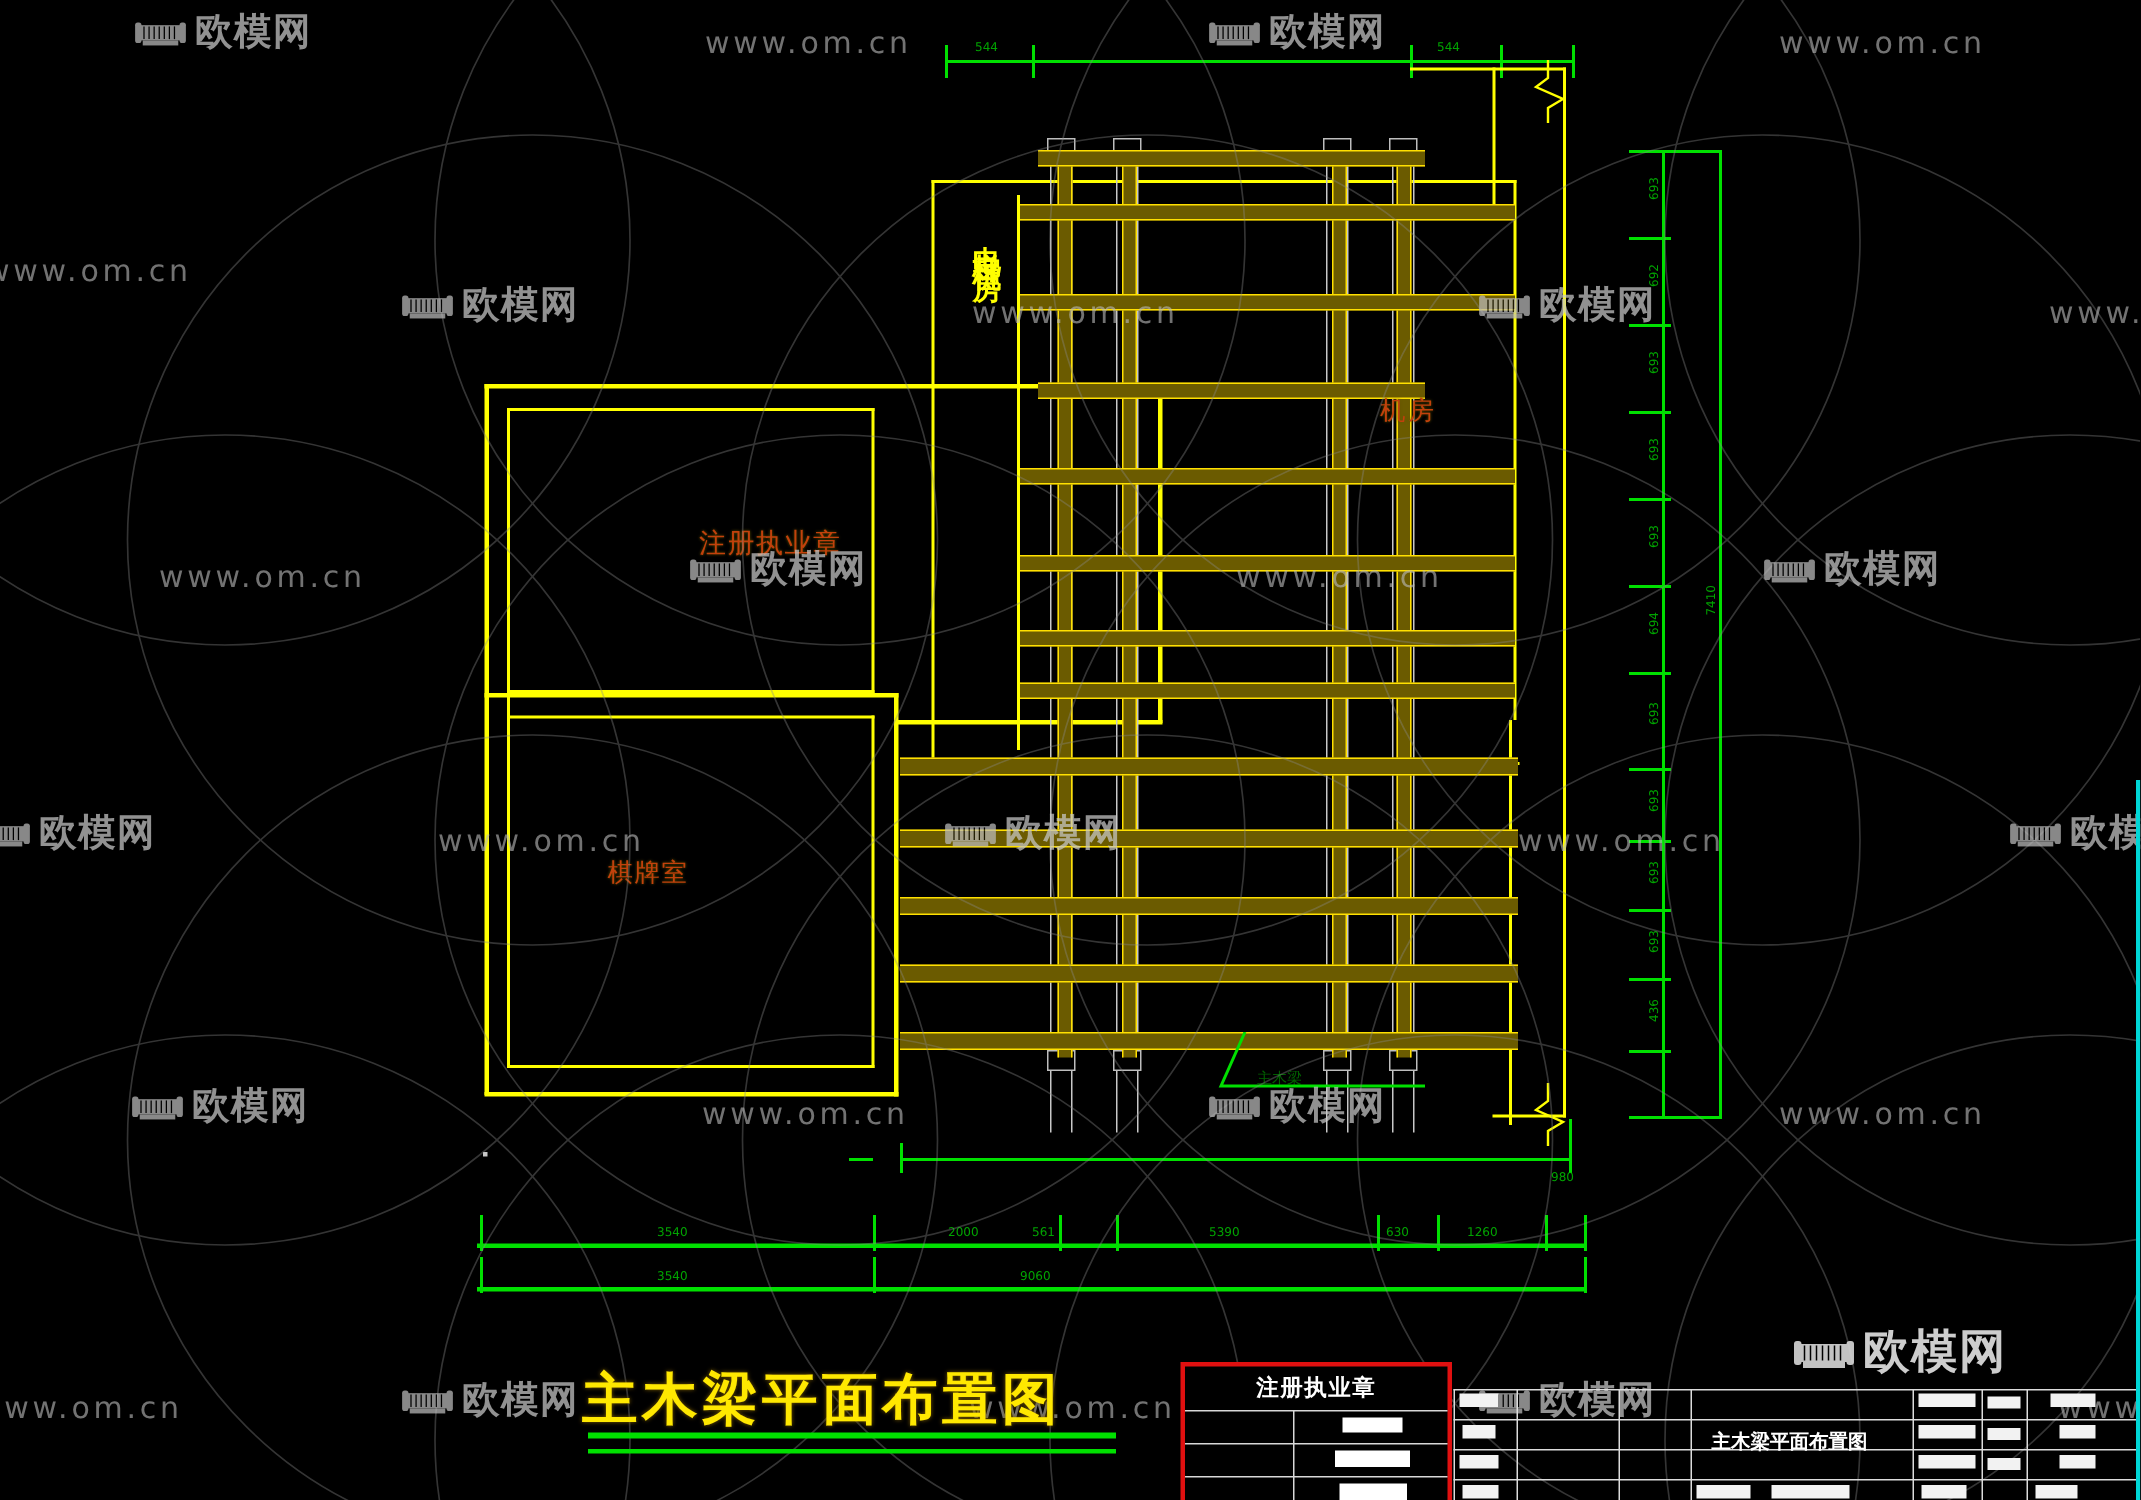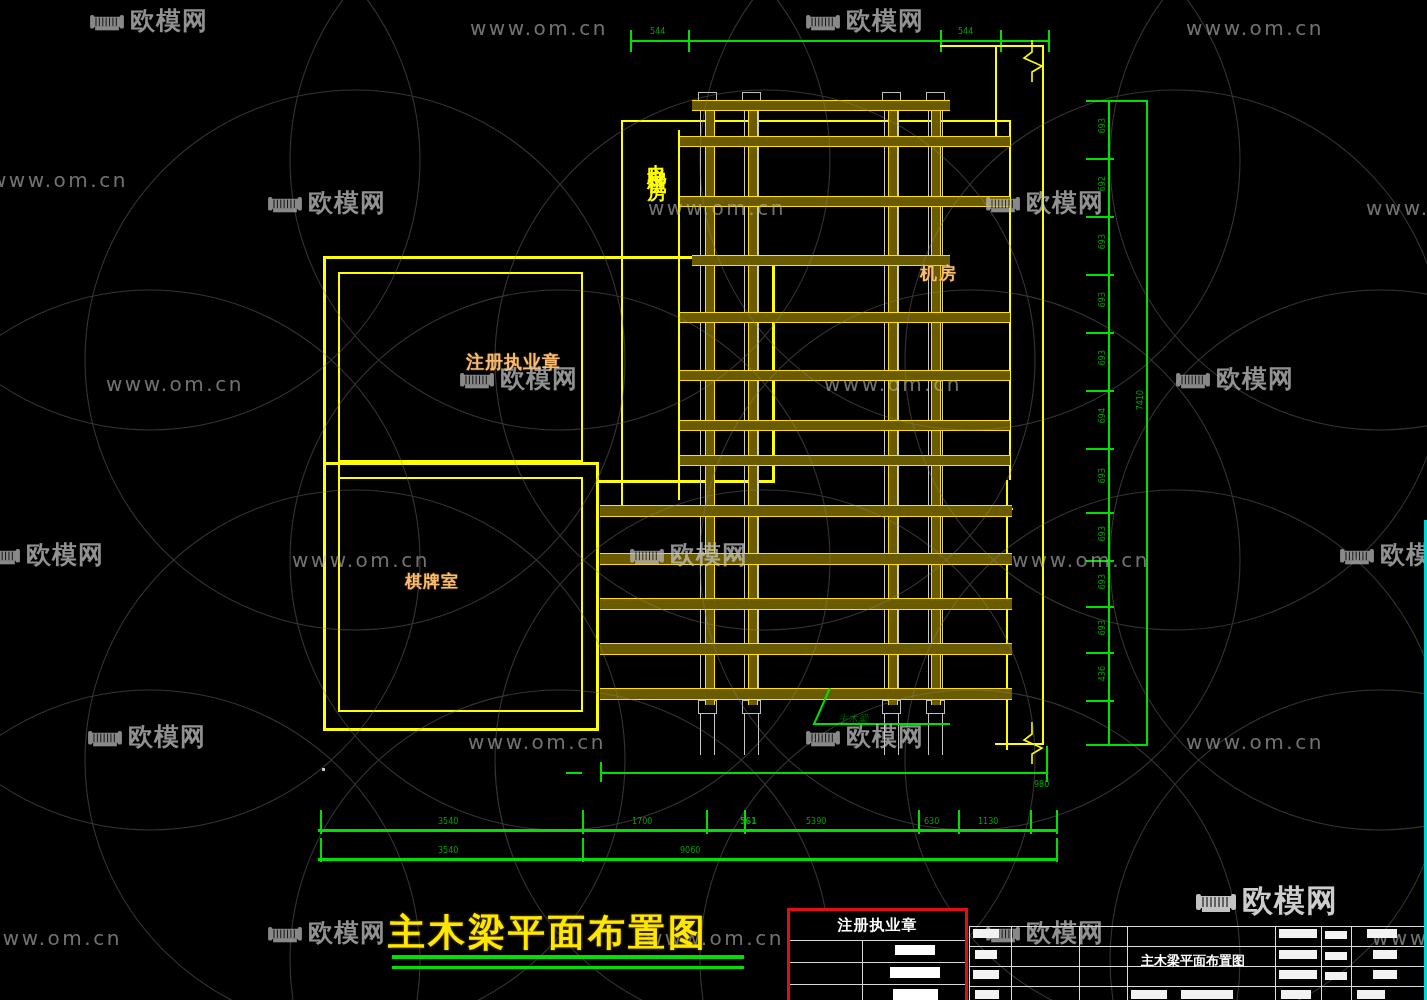--- a/index.html
+++ b/index.html
@@ -16,21 +16,21 @@
   .wm-om{position:absolute;font-size:20px;color:#b9b9b9;opacity:.62;letter-spacing:2.5px;
          font-family:"DejaVu Sans",sans-serif;white-space:nowrap;}
 
   
   .yline{position:absolute;background:#ffff00;}
   .gline{position:absolute;background:#00e000;}
   .wline{position:absolute;background:#c8c8c8;}
   .beam{position:absolute;background:#6b5b00;border-top:1px solid #ffe000;border-bottom:1px solid #ffe000;}
   .vbeam{position:absolute;background:#6b5b00;border-left:1px solid #ffe000;border-right:1px solid #ffe000;}
   .col{position:absolute;border:1px solid #bdbdbd;background:#000;}
-  .roomlabel{position:absolute;color:#fdba74;font-weight:bold;white-space:nowrap;
+  .roomlabel{position:absolute;color:#c2410c;font-weight:normal;white-space:nowrap;
              font-family:"DejaVu Sans",sans-serif;text-shadow:0 0 2px #665500;}
   .vlabel{position:absolute;color:#ffff00;font-weight:bold;writing-mode:vertical-rl;
           font-family:"DejaVu Sans",sans-serif;line-height:1.15;}
   .dimtxt{position:absolute;color:#00c000;font-size:8px;white-space:nowrap;
           font-family:"DejaVu Sans",sans-serif;opacity:.85;}
   .dimtxt.v{writing-mode:vertical-rl;transform:rotate(180deg);}
   .tick{position:absolute;background:#00e000;}
 
   
   #maintitle{position:absolute;left:388px;top:908px;color:#ffe800;font-size:37px;font-weight:bold;
@@ -171,21 +171,21 @@
   <div class="beam" style="left:600px;top:688px;width:412px;height:10px;"></div>
 
   <div class="vlabel" style="left:646px;top:148px;font-size:19px;letter-spacing:6px;">电梯机房</div>
   <div class="roomlabel" style="left:920px;top:262px;font-size:17px;letter-spacing:2px;">机房</div>
   <div class="roomlabel" style="left:466px;top:350px;font-size:18px;letter-spacing:1px;">注册执业章</div>
   <div class="roomlabel" style="left:405px;top:570px;font-size:17px;letter-spacing:1px;">棋牌室</div>
 
   <svg style="position:absolute;left:800px;top:688px;width:170px;height:50px;">
     <polyline points="30,0 14,36 150,36" fill="none" stroke="#00e000" stroke-width="2"></polyline>
   </svg>
-  <div class="dimtxt" style="left:838px;top:712px;font-size:10px;opacity:.5;font-style:italic;">主木梁</div>
+  <div class="dimtxt" style="left:838px;top:712px;font-size:10px;opacity:.5;">主木梁</div>
 
   <div class="gline" style="left:1108px;top:100px;width:2px;height:646px;"></div>
   <div class="gline" style="left:1146px;top:100px;width:2px;height:646px;"></div>
   <div class="gline" style="left:1086px;top:100px;width:62px;height:2px;"></div>
   <div class="gline" style="left:1086px;top:744px;width:62px;height:2px;"></div>
 
   <div class="tick" style="left:1086px;top:158px;width:28px;height:2px;"></div>
   <div class="tick" style="left:1086px;top:216px;width:28px;height:2px;"></div>
   <div class="tick" style="left:1086px;top:274px;width:28px;height:2px;"></div>
   <div class="tick" style="left:1086px;top:332px;width:28px;height:2px;"></div>
@@ -223,25 +223,25 @@
   <div class="tick" style="left:918px;top:810px;width:2px;height:24px;"></div>
   <div class="tick" style="left:958px;top:810px;width:2px;height:24px;"></div>
   <div class="tick" style="left:1030px;top:810px;width:2px;height:24px;"></div>
   <div class="tick" style="left:1056px;top:810px;width:2px;height:24px;"></div>
 
   <div class="tick" style="left:320px;top:838px;width:2px;height:24px;"></div>
   <div class="tick" style="left:582px;top:838px;width:2px;height:24px;"></div>
   <div class="tick" style="left:1056px;top:838px;width:2px;height:24px;"></div>
 
   <div class="dimtxt" style="left:438px;top:817px;">3540</div>
-  <div class="dimtxt" style="left:632px;top:817px;">1700</div>
-  <div class="dimtxt" style="left:740px;top:817px;font-weight:bold;">561</div>
+  <div class="dimtxt" style="left:632px;top:817px;">2000</div>
+  <div class="dimtxt" style="left:688px;top:817px;">561</div>
   <div class="dimtxt" style="left:806px;top:817px;">5390</div>
   <div class="dimtxt" style="left:924px;top:817px;">630</div>
-  <div class="dimtxt" style="left:978px;top:817px;">1130</div>
+  <div class="dimtxt" style="left:978px;top:817px;">1260</div>
   <div class="dimtxt" style="left:1034px;top:780px;">980</div>
 
   <div class="dimtxt" style="left:438px;top:846px;">3540</div>
   <div class="dimtxt" style="left:680px;top:846px;">9060</div>
 
   <div class="gline" style="left:566px;top:772px;width:16px;height:2px;"></div>
   <div class="wline" style="left:322px;top:768px;width:3px;height:3px;"></div>
 
   <div id="maintitle">主木梁平面布置图</div>
   <div class="title-rule" style="left:392px;top:955px;width:352px;height:4px;"></div>

